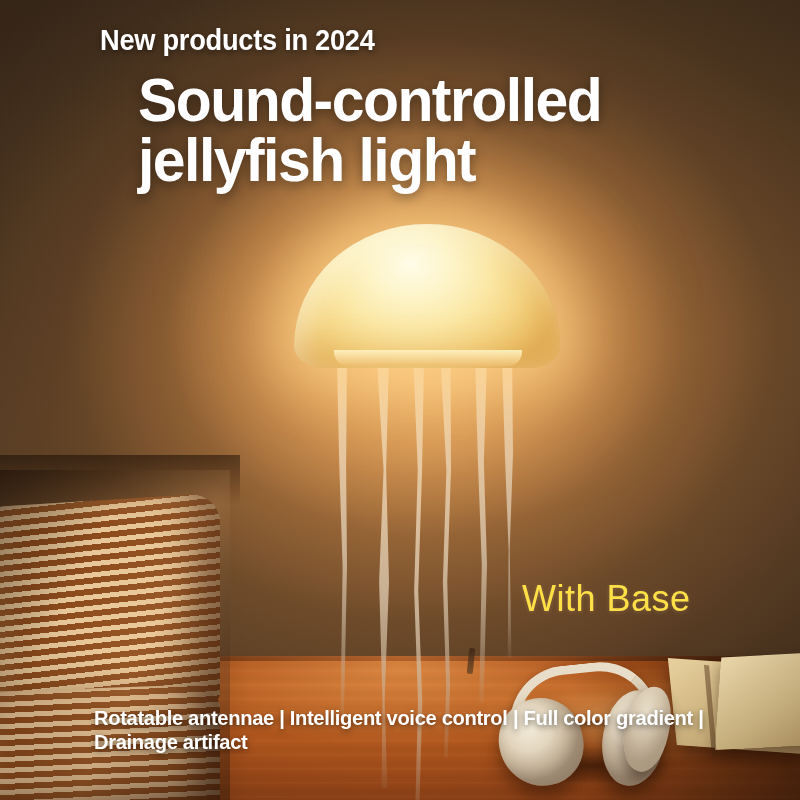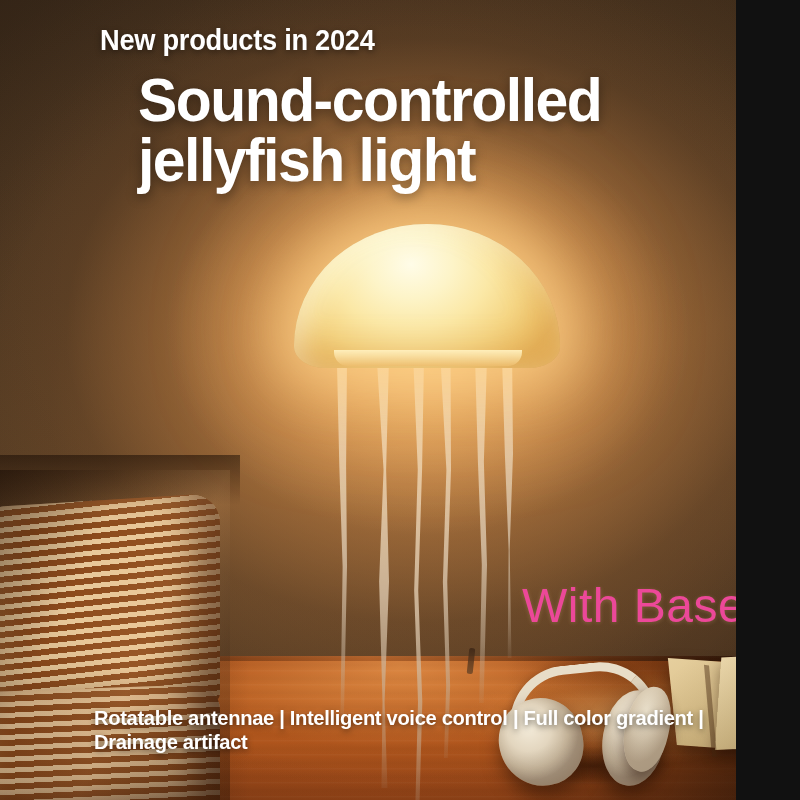--- a/index.html
+++ b/index.html
@@ -1,19 +1,19 @@
 <!DOCTYPE html>
 <html><head>
 <meta charset="utf-8">
 <style>
   * { margin:0; padding:0; box-sizing:border-box; }
   html,body { background:#111; }
   .stage {
     position:relative;
-    width:736px; height:800px;
+    width:800px; height:800px;
     overflow:hidden;
     font-family:"Liberation Sans", sans-serif;
     background:#3a2a1b;
   }
 
   
   .wall {
     position:absolute; inset:0;
     background:
       radial-gradient(ellipse 520px 430px at 420px 330px,
@@ -225,21 +225,21 @@
     font-size:62px; font-weight:700; color:#ffffff;
     line-height:0.97; letter-spacing:-1.6px;
     transform:scaleX(.95); transform-origin:left top;
     text-shadow:0 3px 12px rgba(0,0,0,.40);
     white-space:nowrap;
   }
   .headline .l2 { display:block; }
 
   .with-base {
     position:absolute; left:522px; top:578px;
-    font-size:48px; font-weight:400; color:#ec4899;
+    font-size:36px; font-weight:400; color:#fde047;
     letter-spacing:0.5px;
     text-shadow:0 1px 4px rgba(255,210,150,.22);
     white-space:nowrap;
   }
 
   .features {
     position:absolute; left:94px; top:706px;
     width:660px;
     font-size:21px; font-weight:700; color:#ffffff;
     line-height:1.16; letter-spacing:-0.35px;

